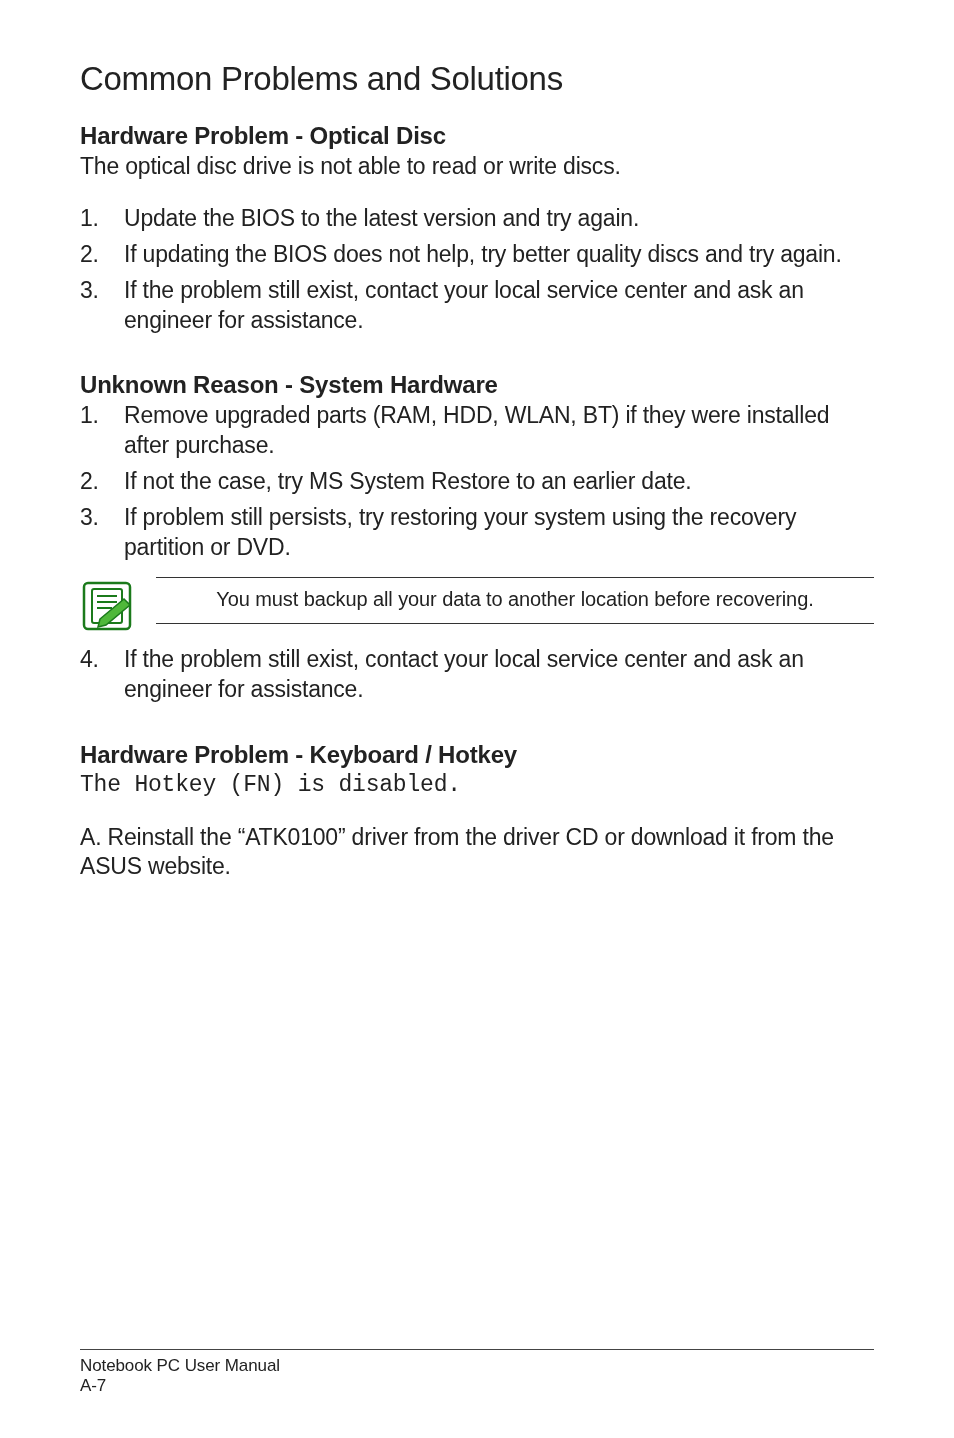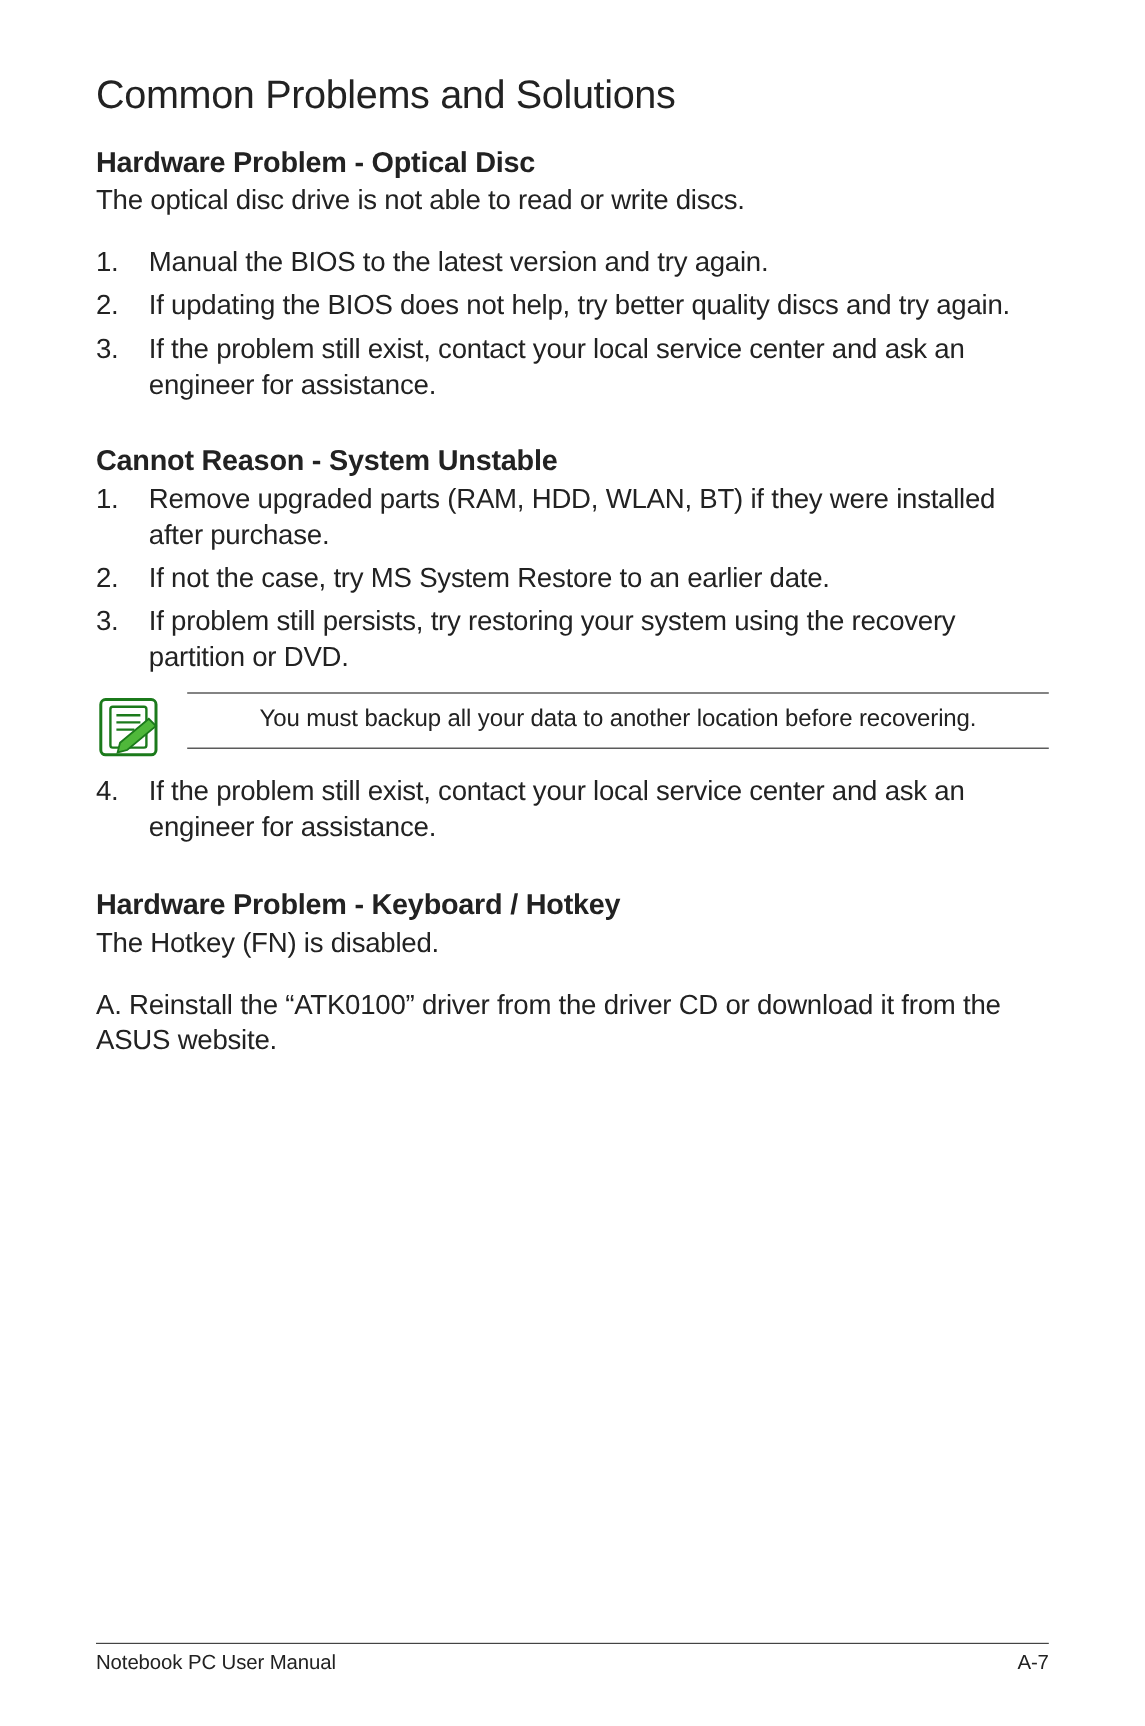--- a/index.html
+++ b/index.html
@@ -81,47 +81,48 @@
       position: absolute;
       bottom: 42px;
       left: 80px;
       right: 80px;
       border-top: 1px solid #444;
       padding-top: 6px;
       display: flex;
       justify-content: space-between;
       font-size: 17px;
       letter-spacing: -0.1px;
+      flex-direction: column;
     }
   </style>
 </head>
 <body>
 
 <h1 class="main-heading">Common Problems and Solutions</h1>
 
 <div class="section">
   <h2 class="sub-heading">Hardware Problem - Optical Disc</h2>
   <p class="body-text">The optical disc drive is not able to read or write discs.</p>
 
   <div class="ol-item">
     <span class="ol-number">1.</span>
-    <span class="ol-content">Manual the BIOS to the latest version and try again.</span>
+    <span class="ol-content">Update the BIOS to the latest version and try again.</span>
   </div>
   <div class="ol-item">
     <span class="ol-number">2.</span>
     <span class="ol-content">If updating the BIOS does not help, try better quality discs and try again.</span>
   </div>
   <div class="ol-item">
     <span class="ol-number">3.</span>
     <span class="ol-content">If the problem still exist, contact your local service center and ask an engineer for assistance.</span>
   </div>
 </div>
 
 <div class="section">
-  <h2 class="sub-heading">Cannot Reason - System Unstable</h2>
+  <h2 class="sub-heading">Unknown Reason - System Hardware</h2>
 
   <div class="ol-item">
     <span class="ol-number">1.</span>
     <span class="ol-content">Remove upgraded parts (RAM, HDD, WLAN, BT) if they were installed after purchase.</span>
   </div>
   <div class="ol-item">
     <span class="ol-number">2.</span>
     <span class="ol-content">If not the case, try MS System Restore to an earlier date.</span>
   </div>
   <div class="ol-item">
@@ -146,20 +147,20 @@
   </div>
 
   <div class="ol-item">
     <span class="ol-number">4.</span>
     <span class="ol-content">If the problem still exist, contact your local service center and ask an engineer for assistance.</span>
   </div>
 </div>
 
 <div class="section">
   <h2 class="sub-heading">Hardware Problem - Keyboard / Hotkey</h2>
-  <p class="body-text" style="">The Hotkey (FN) is disabled.</p>
+  <p class="body-text" style="font-family:Liberation Mono, monospace;">The Hotkey (FN) is disabled.</p>
   <p class="body-text" style="margin-bottom:0;">A. Reinstall the “ATK0100” driver from the driver CD or download it from the ASUS website.</p>
 </div>
 
 <div class="footer">
   <span>Notebook PC User Manual</span>
   <span>A-7</span>
 </div>
 
 </body></html>

